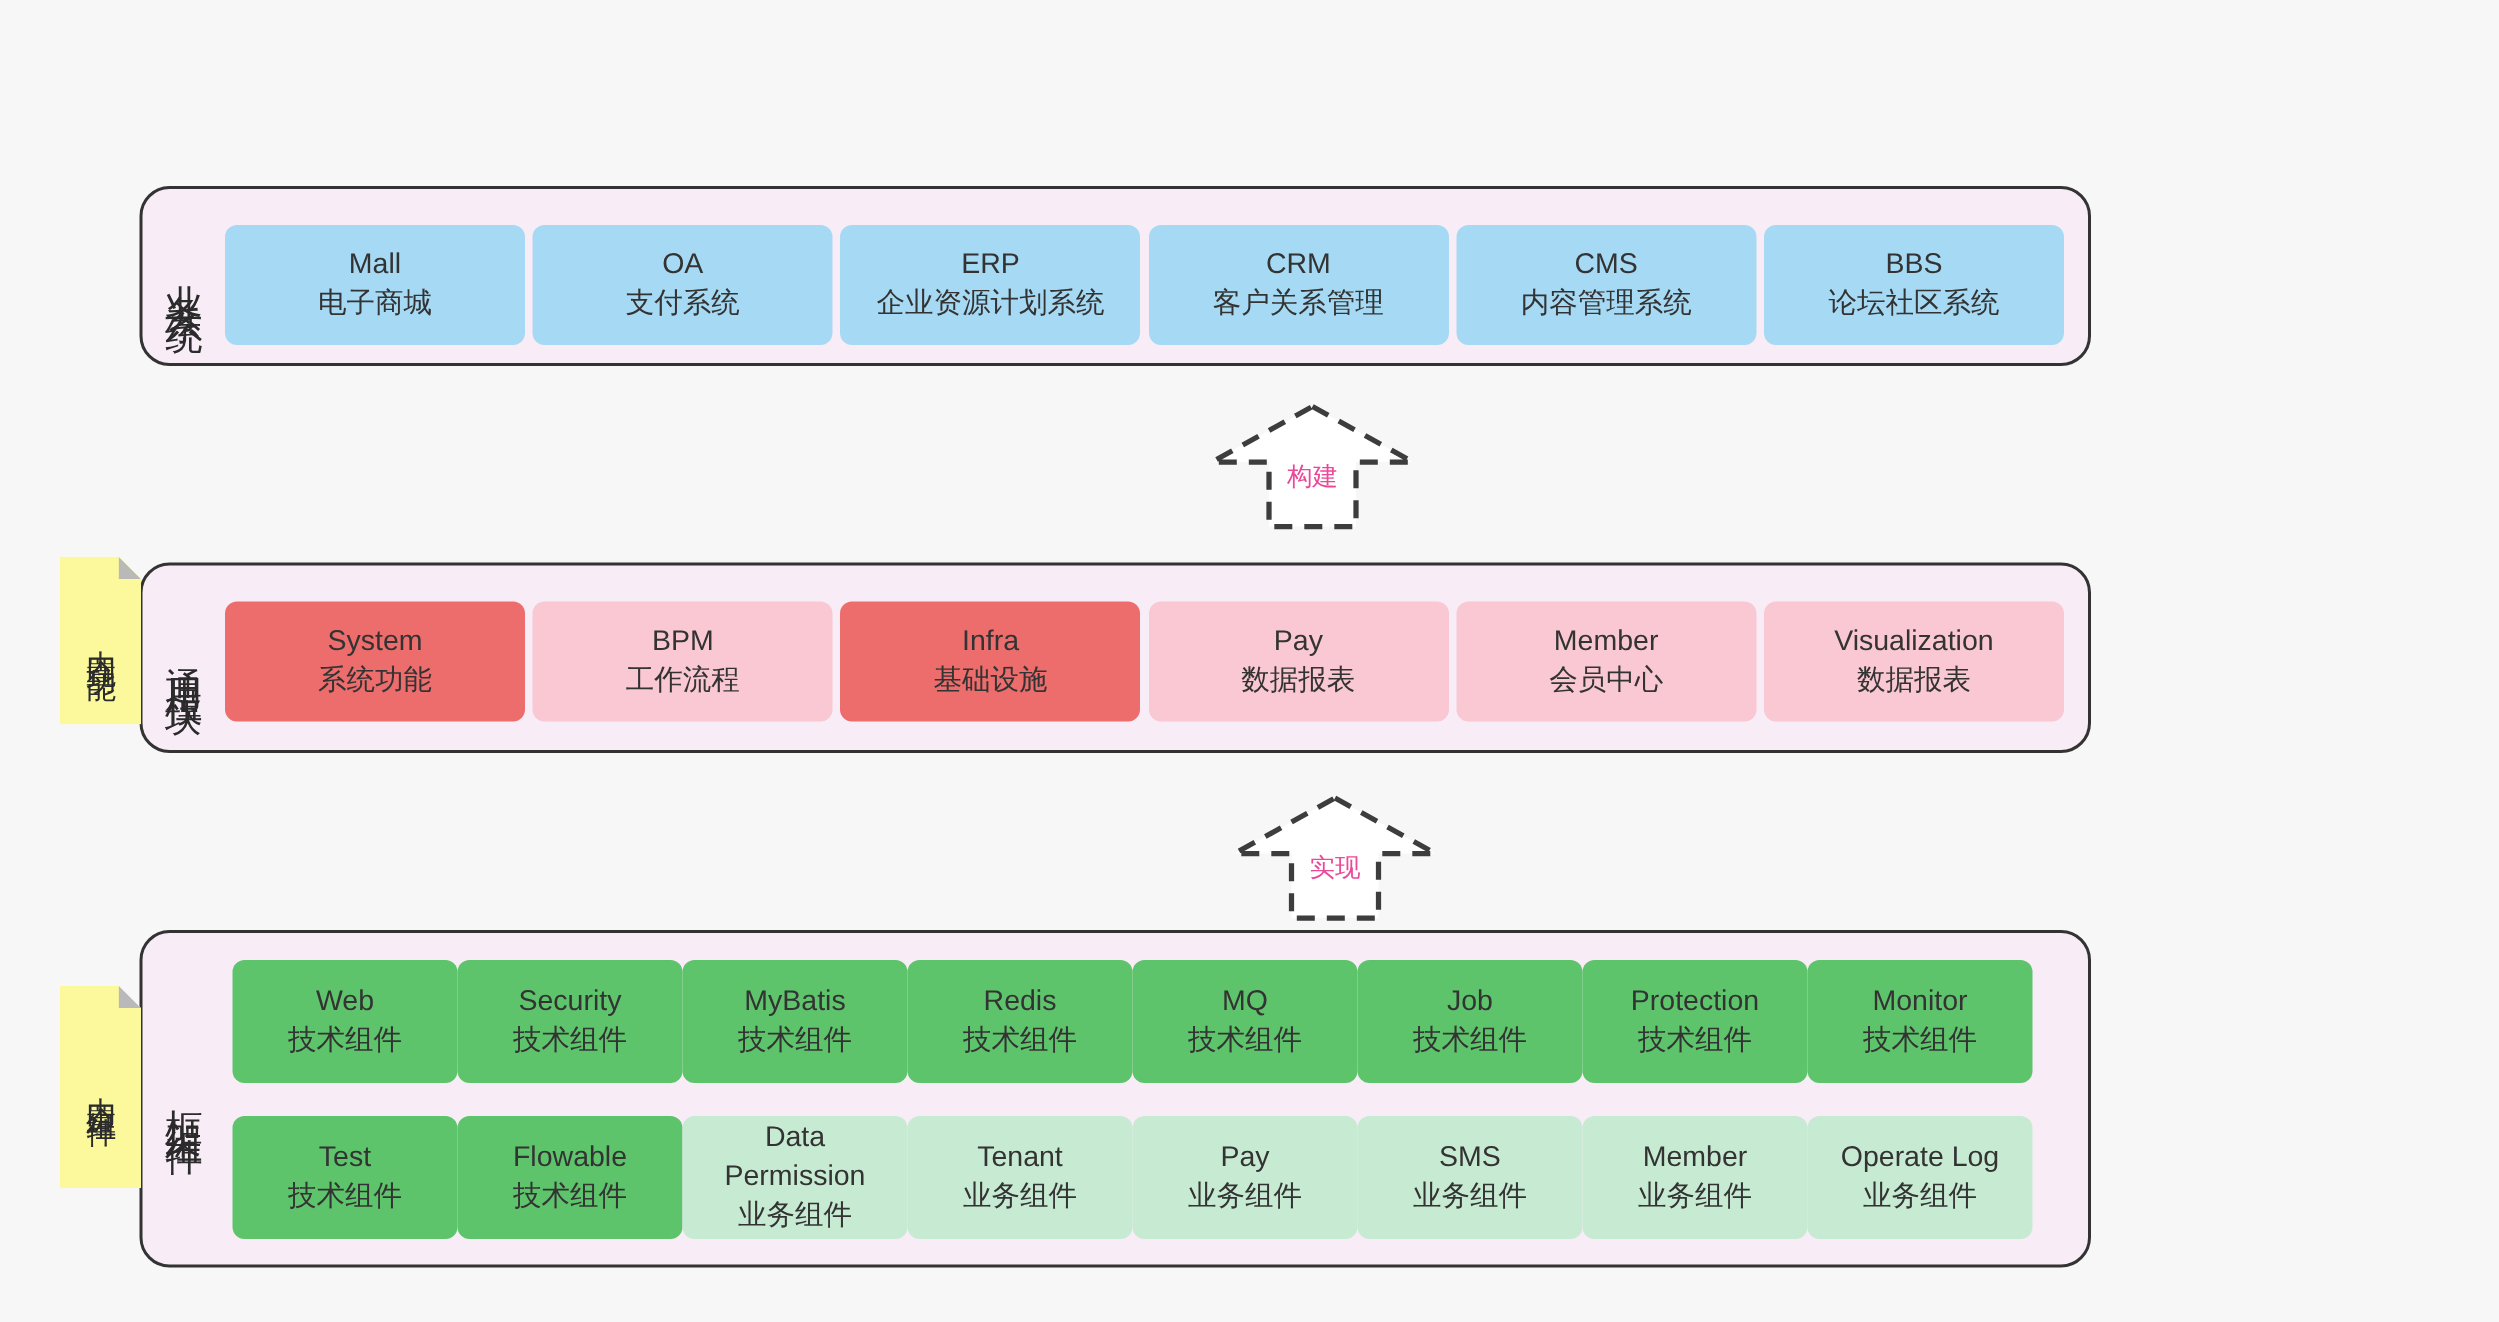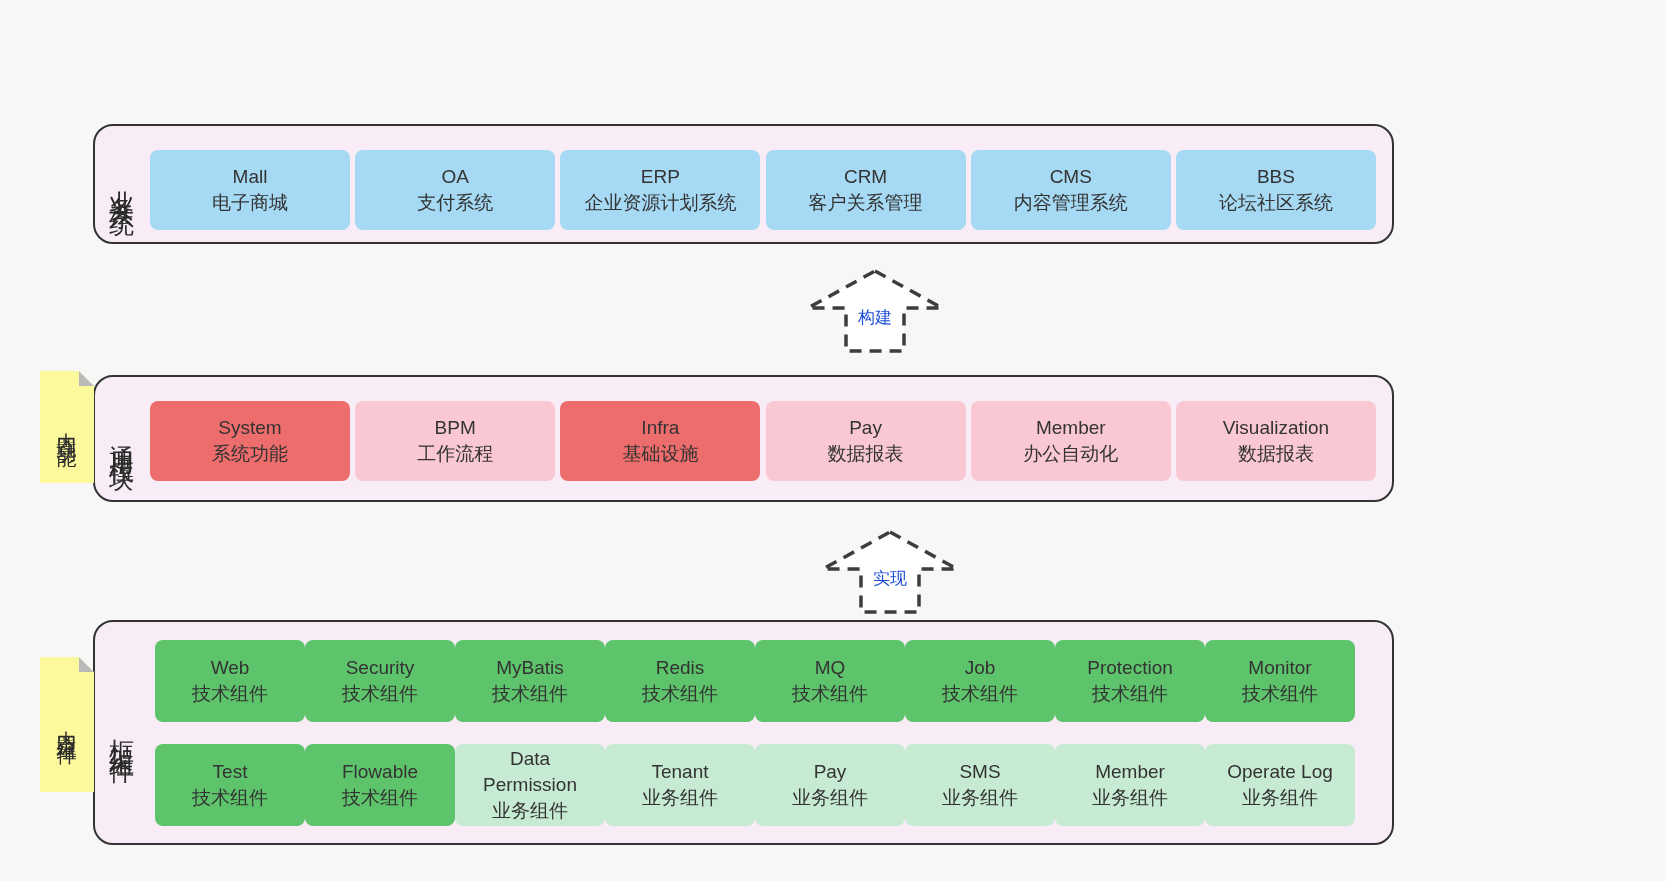--- a/index.html
+++ b/index.html
@@ -47,21 +47,21 @@
   .b-green  { background:#5ec46b; }
   .b-lgreen { background:#c7ead2; }
   .narrow-title .box-title { max-width:104px; }
 
   
   .up-arrow { position:absolute; width:150px; height:86px; }
   .arrow1 { left:800px; top:268px; }
   .arrow2 { left:815px; top:529px; }
   .up-arrow svg { display:block; }
   .arrow-label { position:absolute; left:50%; top:38px; transform:translateX(-50%);
-                 background:#fff; padding:0 3px; font-size:17px; color:#1d4ed8; white-space:nowrap; }
+                 background:#fff; padding:0 3px; font-size:17px; color:#ec4899; white-space:nowrap; }
 </style>
 </head>
 <body>
 
 <div class="canvas">
 
   <section class="layer layer1">
     <div class="layer-label">业务系统</div>
     <div class="boxes">
       <div class="box b-blue">
@@ -116,21 +116,21 @@
       <div class="box b-red">
         <div class="box-title">Infra</div>
         <div class="box-sub">基础设施</div>
       </div>
       <div class="box b-pink">
         <div class="box-title">Pay</div>
         <div class="box-sub">数据报表</div>
       </div>
       <div class="box b-pink">
         <div class="box-title">Member</div>
-        <div class="box-sub">办公自动化</div>
+        <div class="box-sub">会员中心</div>
       </div>
       <div class="box b-pink">
         <div class="box-title">Visualization</div>
         <div class="box-sub">数据报表</div>
       </div>
     </div>
   </section>
 
   <div class="up-arrow arrow2">
     <svg width="150" height="86" viewBox="0 0 150 86">

